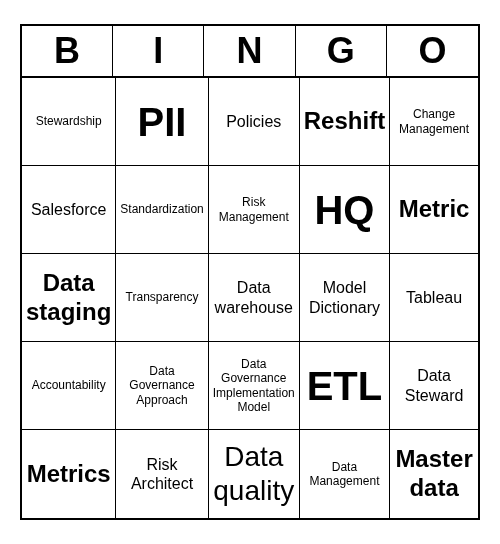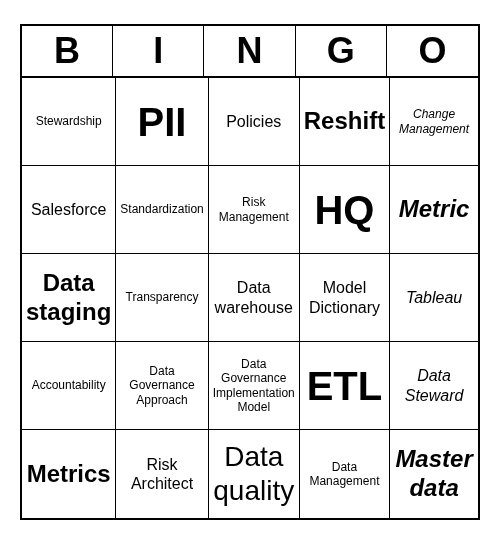--- a/index.html
+++ b/index.html
@@ -39,21 +39,21 @@
     .bingo-cell {
       border-right: 1px solid #000;
       border-bottom: 1px solid #000;
       display: flex;
       justify-content: center;
       align-items: center;
       text-align: center;
       padding: 4px;
       line-height: 1.2;
     }
-    .bingo-cell:nth-child(5n) { border-right: none; font-style: italic; }
+    .bingo-cell:nth-child(5n) { border-right: none; }
     .bingo-cell:nth-child(n+21) { border-bottom: none; }
     .size-xl { font-size: 40px; font-weight: bold; }
     .size-lg { font-size: 28px; font-weight: normal; }
     .size-md { font-size: 24px; font-weight: bold; }
     .size-sm { font-size: 16px; }
     .size-xs { font-size: 12px; }
   </style>
 </head>
 <body>
 

